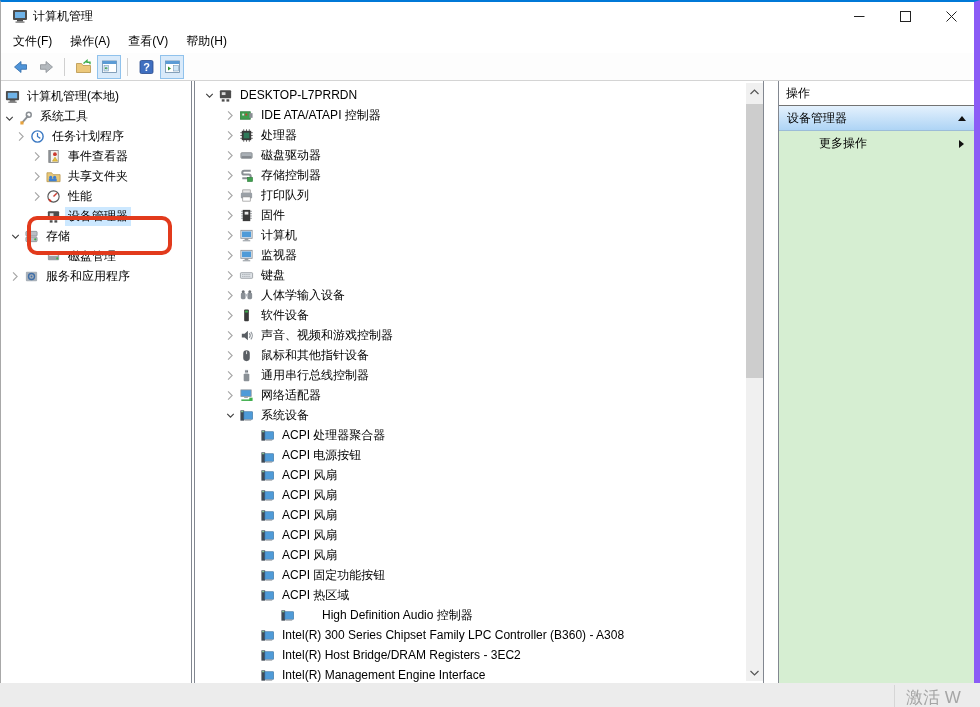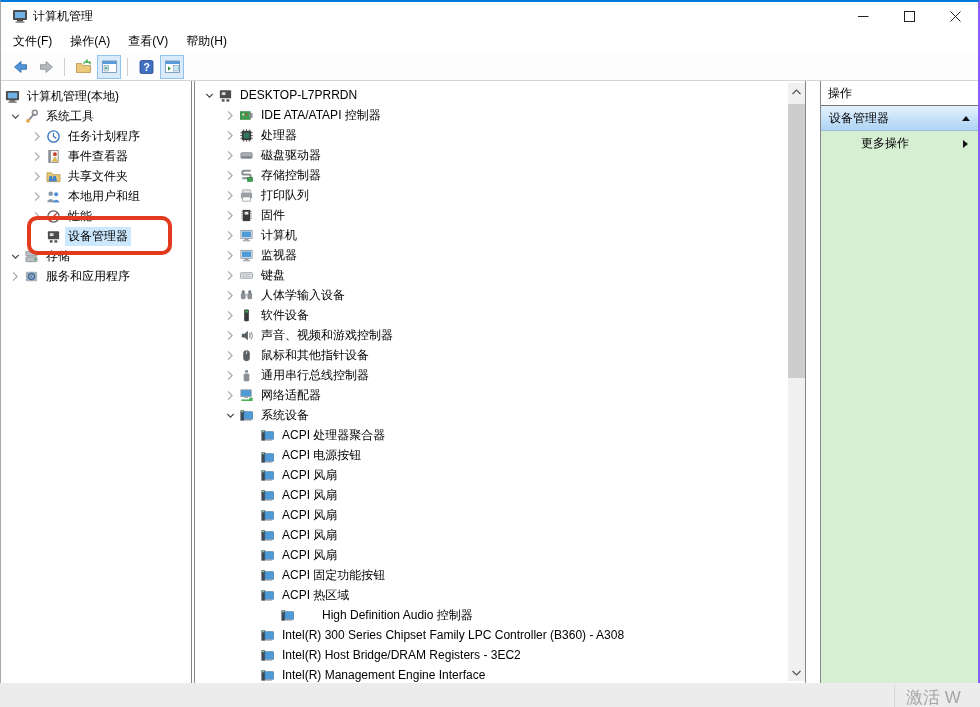--- a/index.html
+++ b/index.html
@@ -1,21 +1,21 @@
 <!DOCTYPE html>
 <html><head>
 <meta charset="utf-8">
 <style>
   * { box-sizing: border-box; margin: 0; padding: 0; }
   html,body { width:980px; height:707px; overflow:hidden; }
   body { font-family:"Liberation Sans", sans-serif; font-size:12px; color:#000; background:#ececec; position:relative; }
 
   
   .window { position:absolute; left:0; top:0; width:980px; height:683px; background:#fff;
-            border-top:2px solid #0078d7; border-left:1px solid #a8a8a8; border-right:2px solid #8b5cf6;
+            border-top:2px solid #0078d7; border-left:1px solid #a8a8a8; border-right:6px solid #8b5cf6;
             display:flex; flex-direction:column; }
   .titlebar { height:28px; display:flex; align-items:center; background:#fff; flex:0 0 auto; }
   .app-icon { width:16px; height:16px; margin:0 5px 0 11px; flex:0 0 auto; }
   .title-text { font-size:12px; }
   .win-controls { margin-left:auto; display:flex; height:100%; }
   .win-btn { width:46px; height:100%; display:flex; align-items:center; justify-content:center; }
 
   .menubar { height:23px; display:flex; align-items:center; padding-left:3px; background:#fff; flex:0 0 auto; }
   .menu-item { padding:3px 9px; }
 
@@ -25,21 +25,21 @@
             border:1px solid transparent; margin:0 1px; }
   .tb-btn.active { background:#d9eafa; border:1px solid #90c2ec; }
   .tb-sep { width:1px; height:18px; background:#d0d0d0; margin:0 5px; }
 
   
   .content { flex:1 1 auto; display:flex; min-height:0; background:#fff; }
   .pane-left { width:191px; flex:0 0 auto; border-right:1px solid #828790; background:#fff;
                padding-top:5px; overflow:hidden; }
   .pane-center { flex:1 1 auto; border-left:1px solid #828790; border-right:1px solid #828790;
                  margin-left:2px; background:#fff; padding-top:4px; position:relative; overflow:hidden; }
-  .pane-right { width:158px; flex:0 0 auto; margin-left:14px; border-left:1px solid #828790;
+  .pane-right { width:196px; flex:0 0 auto; margin-left:14px; border-left:1px solid #828790;
                 background:#d6eed2; display:flex; flex-direction:column; }
 
   
   .tree-row { height:20px; display:flex; align-items:center; white-space:nowrap; cursor:default; }
   .chev-slot { width:17px; height:16px; flex:0 0 auto; display:flex; align-items:center; justify-content:center; }
   .t-icon { width:15px; height:15px; flex:0 0 auto; margin-right:4px; }
   .t-label { padding:1px 3px; font-size:12px; }
   .t-label.selected { background:#cce8ff; }
 
   
@@ -152,122 +152,117 @@
     <div class="pane-left" id="sidebar-tree">
         <div class="tree-row" style="padding-left: 4px;">
           <span class="t-icon"><svg width="15" height="15" viewBox="0 0 16 16">
               <rect x="1" y="2" width="14" height="10" rx="1" fill="#4d4d4d"></rect>
               <rect x="3" y="4" width="10" height="6" fill="#6fb3e8"></rect>
               <rect x="5" y="12" width="6" height="1.5" fill="#4d4d4d"></rect>
               <rect x="3.5" y="13.5" width="9" height="1.2" fill="#6a6a6a"></rect>
             </svg></span>
           <span class="t-label">计算机管理(本地)</span>
         </div>
+        <div class="tree-row" style=" align-items: flex-end;">
+          <span class="chev-slot">
+            <svg width="13" height="13" viewBox="0 0 16 16">
+              <path d="M4 6 L8 10 L12 6" fill="none" stroke="#404040" stroke-width="1.4"></path>
+            </svg>
+          </span>
+          <span class="t-icon"><svg width="15" height="15" viewBox="0 0 16 16">
+              <path d="M4 13 L11 5" stroke="#8a8f94" stroke-width="2"></path>
+              <circle cx="11.5" cy="4" r="2.6" fill="none" stroke="#8a8f94" stroke-width="1.6"></circle>
+              <rect x="2.5" y="11" width="3.4" height="3.4" fill="#e8a33d"></rect>
+            </svg></span>
+          <span class="t-label">系统工具</span>
+        </div>
+        <div class="tree-row" style="padding-left: 12px;">
+          <span class="chev-slot">
+            <svg width="13" height="13" viewBox="0 0 16 16">
+              <path d="M5 3 L10 8 L5 13" fill="none" stroke="#a6a6a6" stroke-width="1.4"></path>
+            </svg>
+          </span>
+          <span class="t-icon"><svg width="15" height="15" viewBox="0 0 16 16">
+              <circle cx="8" cy="8" r="6" fill="#fff" stroke="#3a78c2" stroke-width="1.5"></circle>
+              <path d="M8 4.2 L8 8 L11 10" stroke="#3a78c2" stroke-width="1.3" fill="none"></path>
+            </svg></span>
+          <span class="t-label">任务计划程序</span>
+        </div>
+        <div class="tree-row" style="padding-left: 28px;">
+          <span class="chev-slot">
+            <svg width="13" height="13" viewBox="0 0 16 16">
+              <path d="M5 3 L10 8 L5 13" fill="none" stroke="#a6a6a6" stroke-width="1.4"></path>
+            </svg>
+          </span>
+          <span class="t-icon"><svg width="15" height="15" viewBox="0 0 16 16">
+              <rect x="3" y="1.5" width="10" height="13" fill="#f5f5f0" stroke="#777" stroke-width="0.8"></rect>
+              <rect x="3" y="1.5" width="2.2" height="13" fill="#8a8f94"></rect>
+              <circle cx="9.5" cy="5.5" r="2" fill="#cc3b2f"></circle>
+              <path d="M6.8 13 L9.6 8.6 L12.4 13 Z" fill="#e8c13d" stroke="#b8922a" stroke-width="0.5"></path>
+            </svg></span>
+          <span class="t-label">事件查看器</span>
+        </div>
+        <div class="tree-row" style="padding-left: 28px;">
+          <span class="chev-slot">
+            <svg width="13" height="13" viewBox="0 0 16 16">
+              <path d="M5 3 L10 8 L5 13" fill="none" stroke="#a6a6a6" stroke-width="1.4"></path>
+            </svg>
+          </span>
+          <span class="t-icon"><svg width="15" height="15" viewBox="0 0 16 16">
+              <path d="M1 4 L6 4 L7.5 6 L15 6 L15 13.5 L1 13.5 Z" fill="#e8c878" stroke="#b8944a" stroke-width="0.8"></path>
+              <circle cx="5" cy="9" r="1.7" fill="#3f7fd0"></circle>
+              <circle cx="9.2" cy="9" r="1.7" fill="#3f7fd0"></circle>
+              <rect x="3" y="10.2" width="8.4" height="3" fill="#3f7fd0"></rect>
+            </svg></span>
+          <span class="t-label">共享文件夹</span>
+        </div>
+        <div class="tree-row" style="padding-left: 28px;">
+          <span class="chev-slot">
+            <svg width="13" height="13" viewBox="0 0 16 16">
+              <path d="M5 3 L10 8 L5 13" fill="none" stroke="#a6a6a6" stroke-width="1.4"></path>
+            </svg>
+          </span>
+          <span class="t-icon"><svg width="15" height="15" viewBox="0 0 16 16">
+              <circle cx="8" cy="8" r="6" fill="#fdfdfd" stroke="#555" stroke-width="1.2"></circle>
+              <path d="M8 8 L11.5 4.5" stroke="#cc3b2f" stroke-width="1.5"></path>
+              <path d="M3.2 10.8 A6 6 0 0 0 5.4 13.2" stroke="#cc3b2f" stroke-width="2" fill="none"></path>
+            </svg></span>
+          <span class="t-label">性能</span>
+        </div>
+        <div class="tree-row" style="padding-left: 28px;">
+          <span class="chev-slot"></span>
+          <span class="t-icon"><svg width="15" height="15" viewBox="0 0 16 16">
+              <rect x="2" y="2.5" width="12" height="8.5" rx="1" fill="#4d4d4d"></rect>
+              <rect x="4" y="4.5" width="4" height="3" fill="#dcdcdc"></rect>
+              <rect x="4" y="12" width="3" height="2.5" fill="#4d4d4d"></rect>
+              <rect x="9" y="12" width="3" height="2.5" fill="#4d4d4d"></rect>
+            </svg></span>
+          <span class="t-label selected">设备管理器</span>
+        </div>
         <div class="tree-row" style="padding-left: 6px;">
           <span class="chev-slot">
             <svg width="13" height="13" viewBox="0 0 16 16">
               <path d="M4 6 L8 10 L12 6" fill="none" stroke="#404040" stroke-width="1.4"></path>
             </svg>
           </span>
           <span class="t-icon"><svg width="15" height="15" viewBox="0 0 16 16">
-              <path d="M4 13 L11 5" stroke="#8a8f94" stroke-width="2"></path>
-              <circle cx="11.5" cy="4" r="2.6" fill="none" stroke="#8a8f94" stroke-width="1.6"></circle>
-              <rect x="2.5" y="11" width="3.4" height="3.4" fill="#e8a33d"></rect>
-            </svg></span>
-          <span class="t-label">系统工具</span>
-        </div>
-        <div class="tree-row" style="padding-left: 28px;">
-          <span class="chev-slot">
-            <svg width="13" height="13" viewBox="0 0 16 16">
-              <path d="M5 3 L10 8 L5 13" fill="none" stroke="#a6a6a6" stroke-width="1.4"></path>
-            </svg>
-          </span>
-          <span class="t-icon"><svg width="15" height="15" viewBox="0 0 16 16">
-              <circle cx="8" cy="8" r="6" fill="#fff" stroke="#3a78c2" stroke-width="1.5"></circle>
-              <path d="M8 4.2 L8 8 L11 10" stroke="#3a78c2" stroke-width="1.3" fill="none"></path>
-            </svg></span>
-          <span class="t-label">任务计划程序</span>
-        </div>
-        <div class="tree-row" style="padding-left: 28px;">
-          <span class="chev-slot">
-            <svg width="13" height="13" viewBox="0 0 16 16">
-              <path d="M5 3 L10 8 L5 13" fill="none" stroke="#a6a6a6" stroke-width="1.4"></path>
-            </svg>
-          </span>
-          <span class="t-icon"><svg width="15" height="15" viewBox="0 0 16 16">
-              <rect x="3" y="1.5" width="10" height="13" fill="#f5f5f0" stroke="#777" stroke-width="0.8"></rect>
-              <rect x="3" y="1.5" width="2.2" height="13" fill="#8a8f94"></rect>
-              <circle cx="9.5" cy="5.5" r="2" fill="#cc3b2f"></circle>
-              <path d="M6.8 13 L9.6 8.6 L12.4 13 Z" fill="#e8c13d" stroke="#b8922a" stroke-width="0.5"></path>
-            </svg></span>
-          <span class="t-label">事件查看器</span>
-        </div>
-        <div class="tree-row" style="padding-left: 28px;">
-          <span class="chev-slot">
-            <svg width="13" height="13" viewBox="0 0 16 16">
-              <path d="M5 3 L10 8 L5 13" fill="none" stroke="#a6a6a6" stroke-width="1.4"></path>
-            </svg>
-          </span>
-          <span class="t-icon"><svg width="15" height="15" viewBox="0 0 16 16">
-              <path d="M1 4 L6 4 L7.5 6 L15 6 L15 13.5 L1 13.5 Z" fill="#e8c878" stroke="#b8944a" stroke-width="0.8"></path>
-              <circle cx="5" cy="9" r="1.7" fill="#3f7fd0"></circle>
-              <circle cx="9.2" cy="9" r="1.7" fill="#3f7fd0"></circle>
-              <rect x="3" y="10.2" width="8.4" height="3" fill="#3f7fd0"></rect>
-            </svg></span>
-          <span class="t-label">共享文件夹</span>
-        </div>
-        <div class="tree-row" style="padding-left: 28px;">
-          <span class="chev-slot">
-            <svg width="13" height="13" viewBox="0 0 16 16">
-              <path d="M5 3 L10 8 L5 13" fill="none" stroke="#a6a6a6" stroke-width="1.4"></path>
-            </svg>
-          </span>
-          <span class="t-icon"><svg width="15" height="15" viewBox="0 0 16 16">
-              <circle cx="5" cy="5" r="2.4" fill="#8899a8"></circle>
-              <path d="M1.5 12.5 Q5 8.8 8.5 12.5 L8.5 14 L1.5 14 Z" fill="#8899a8"></path>
-              <circle cx="10.8" cy="5.6" r="2.2" fill="#4f8fd8"></circle>
-              <path d="M7.8 13 Q10.8 9.8 14 13 L14 14.5 L7.8 14.5 Z" fill="#4f8fd8"></path>
-            </svg></span>
-          <span class="t-label">本地用户和组</span>
-        </div>
-        <div class="tree-row" style="padding-left: 28px;">
-          <span class="chev-slot">
-            <svg width="13" height="13" viewBox="0 0 16 16">
-              <path d="M5 3 L10 8 L5 13" fill="none" stroke="#a6a6a6" stroke-width="1.4"></path>
-            </svg>
-          </span>
-          <span class="t-icon"><svg width="15" height="15" viewBox="0 0 16 16">
-              <circle cx="8" cy="8" r="6" fill="#fdfdfd" stroke="#555" stroke-width="1.2"></circle>
-              <path d="M8 8 L11.5 4.5" stroke="#cc3b2f" stroke-width="1.5"></path>
-              <path d="M3.2 10.8 A6 6 0 0 0 5.4 13.2" stroke="#cc3b2f" stroke-width="2" fill="none"></path>
-            </svg></span>
-          <span class="t-label">性能</span>
-        </div>
-        <div class="tree-row" style="padding-left: 28px;">
-          <span class="chev-slot"></span>
-          <span class="t-icon"><svg width="15" height="15" viewBox="0 0 16 16">
-              <rect x="2" y="2.5" width="12" height="8.5" rx="1" fill="#4d4d4d"></rect>
-              <rect x="4" y="4.5" width="4" height="3" fill="#dcdcdc"></rect>
-              <rect x="4" y="12" width="3" height="2.5" fill="#4d4d4d"></rect>
-              <rect x="9" y="12" width="3" height="2.5" fill="#4d4d4d"></rect>
-            </svg></span>
-          <span class="t-label selected">设备管理器</span>
-        </div>
-        <div class="tree-row" style="padding-left: 6px;">
-          <span class="chev-slot">
-            <svg width="13" height="13" viewBox="0 0 16 16">
-              <path d="M4 6 L8 10 L12 6" fill="none" stroke="#404040" stroke-width="1.4"></path>
-            </svg>
-          </span>
-          <span class="t-icon"><svg width="15" height="15" viewBox="0 0 16 16">
               <rect x="2" y="2.5" width="12" height="5" rx="1" fill="#b9bec4" stroke="#7c8186" stroke-width="0.7"></rect>
               <rect x="2" y="8.5" width="12" height="5" rx="1" fill="#b9bec4" stroke="#7c8186" stroke-width="0.7"></rect>
               <circle cx="12" cy="11" r="1.2" fill="#3fae4c"></circle>
             </svg></span>
           <span class="t-label">存储</span>
+        </div>
+        <div class="tree-row" style="padding-left: 28px;">
+          <span class="chev-slot"></span>
+          <span class="t-icon"><svg width="15" height="15" viewBox="0 0 16 16">
+              <rect x="2" y="4" width="12" height="8" rx="1" fill="#9aa0a6"></rect>
+              <rect x="3.5" y="6" width="9" height="1.5" fill="#e8e8e8"></rect>
+              <circle cx="12" cy="10" r="1.1" fill="#3fae4c"></circle>
+            </svg></span>
+          <span class="t-label">磁盘管理</span>
         </div>
         <div class="tree-row" style="padding-left: 6px;">
           <span class="chev-slot">
             <svg width="13" height="13" viewBox="0 0 16 16">
               <path d="M5 3 L10 8 L5 13" fill="none" stroke="#a6a6a6" stroke-width="1.4"></path>
             </svg>
           </span>
           <span class="t-icon"><svg width="15" height="15" viewBox="0 0 16 16">
               <rect x="2" y="3" width="12" height="10" rx="1" fill="#aab2ba"></rect>
               <circle cx="8" cy="8" r="3.2" fill="none" stroke="#3f6ea8" stroke-width="1.5"></circle>

